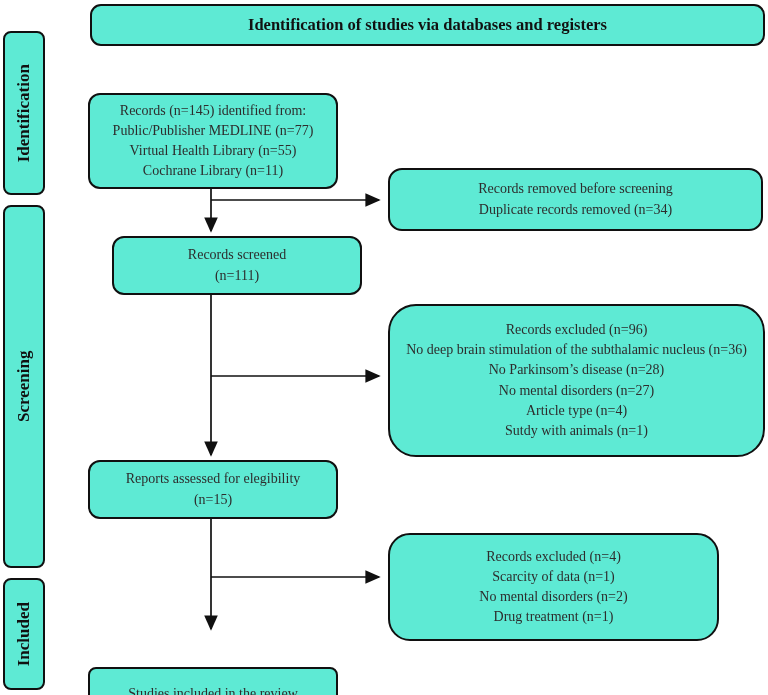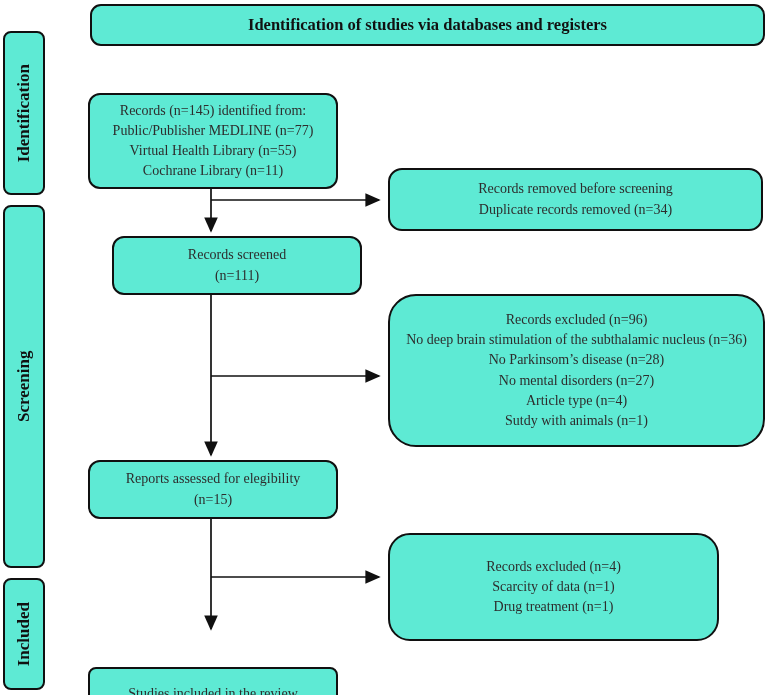--- a/index.html
+++ b/index.html
@@ -53,21 +53,21 @@
     transform: rotate(-90deg);
     white-space: nowrap;
     font-weight: bold;
     font-size: 17px;
     color: #111111;
   }
 
   #box-records-identified          { left: 88px;  top: 67px;  width: 250px; height: 96px;  border-radius: 12px; margin-top: 26px; }
   #box-records-removed             { left: 388px; top: 168px; width: 375px; height: 63px;  border-radius: 14px; }
   #box-records-screened            { left: 88px;  top: 236px; width: 250px; height: 59px;  border-radius: 12px; margin-left: 24px; }
-  #box-records-excluded-screening  { left: 388px; top: 294px; width: 377px; height: 153px; border-radius: 28px; }
+  #box-records-excluded-screening  { left: 388px; top: 304px; width: 377px; height: 153px; border-radius: 28px; }
   #box-reports-assessed            { left: 88px;  top: 460px; width: 250px; height: 59px;  border-radius: 12px; }
   #box-records-excluded-eligibility{ left: 388px; top: 493px; width: 331px; height: 108px; border-radius: 22px; margin-top: 40px; }
   #box-studies-included            { left: 88px;  top: 667px; width: 250px; height: 54px;  border-radius: 8px; }
 </style>
 </head>
 <body>
 
 <div class="flow">
 
   <svg class="arrows" width="768" height="695" viewBox="0 0 768 695">
@@ -136,20 +136,21 @@
     <div>
       <div class="line">Reports assessed for elegibility</div>
       <div class="line">(n=15)</div>
     </div>
   </div>
 
   <div class="box" id="box-records-excluded-eligibility">
     <div>
       <div class="line">Records excluded (n=4)</div>
       <div class="line">Scarcity of data (n=1)</div>
+      <div class="line">No mental disorders (n=2)</div>
       <div class="line">Drug treatment (n=1)</div>
     </div>
   </div>
 
   <div class="box" id="box-studies-included">
     <div>
       <div class="line">Studies included in the review</div>
     </div>
   </div>
 

